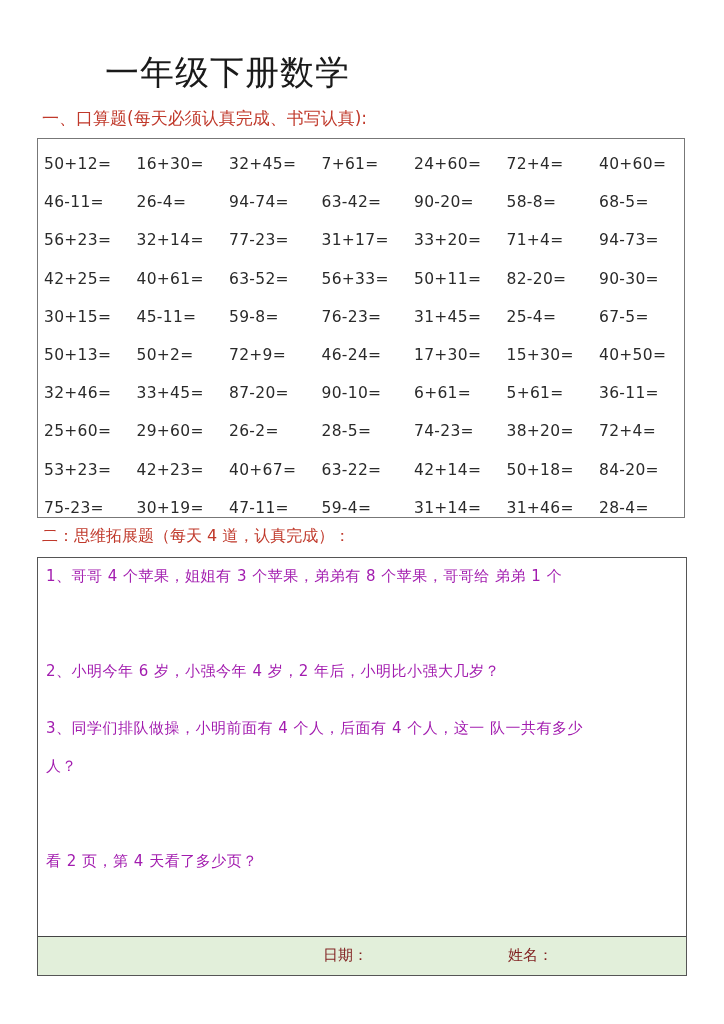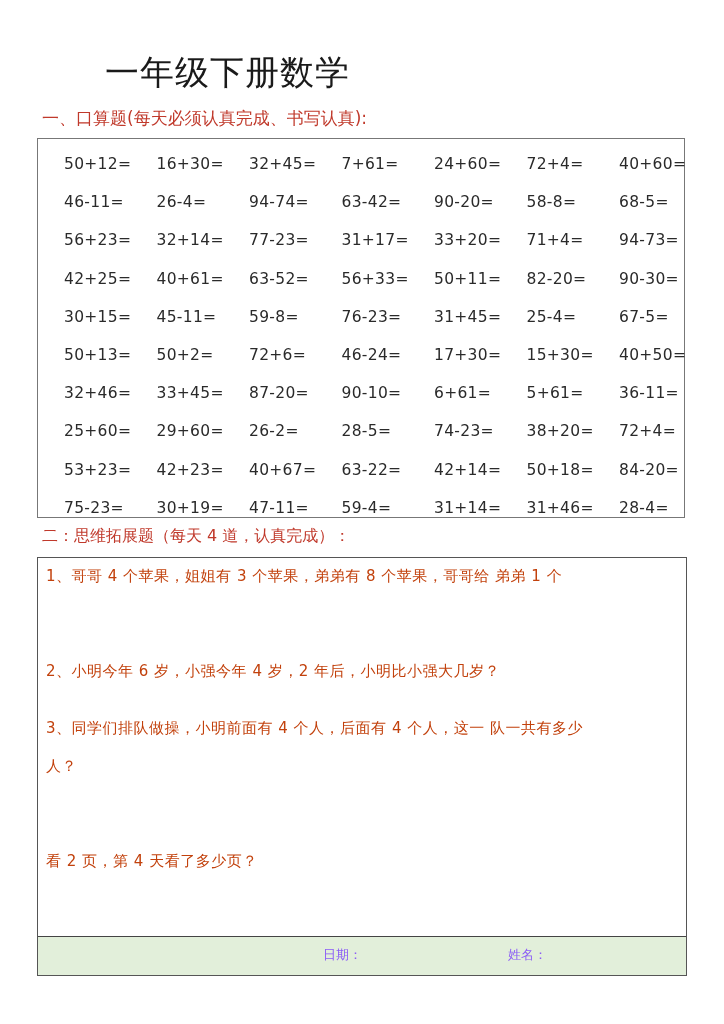--- a/index.html
+++ b/index.html
@@ -18,36 +18,36 @@
     }
     .sec1 { top: 107px; }
     .sec2 { top: 526px; left: 42px; font-size: 16px; }
     .calc-box {
       position: absolute; left: 37px; top: 138px; width: 648px; height: 380px;
       border: 1.5px solid #777; box-sizing: border-box;
     }
     .calc-grid {
       position: absolute; left: 6px; top: 6px; right: 0;
       display: grid; grid-template-columns: repeat(7, 92.5px);
-      grid-auto-rows: 38.2px; align-items: center; margin-left: 20px;
+      grid-auto-rows: 38.2px; align-items: center;
     }
     .calc-cell { font-size: 15.5px; color: #2a2a2a; white-space: nowrap; letter-spacing: 0.3px; }
     .problem-box {
       position: absolute; left: 37px; top: 557px; width: 650px; height: 419px;
       border: 1.5px solid #555; box-sizing: border-box;
     }
     .problem-line {
-      position: absolute; left: 8px; font-size: 15px; color: #c2410c; white-space: nowrap;
+      position: absolute; left: 8px; font-size: 15px; color: #a21caf; white-space: nowrap;
       letter-spacing: 0.5px;
     }
     .footer-band {
       position: absolute; left: 0; right: 0; bottom: 0; height: 38px;
       background: #e2efda; border-top: 1.5px solid #444;
     }
-    .footer-label { position: absolute; top: 9px; font-size: 13px; color: #8b5cf6; white-space: nowrap; }
+    .footer-label { position: absolute; top: 9px; font-size: 15px; color: #7f1d1d; white-space: nowrap; }
     .date-label { left: 285px; }
     .name-label { left: 470px; }
   </style>
 </head>
 <body>
 
 <div class="title">一年级下册数学</div>
 
 <div class="section-heading sec1">一、口算题(每天必须认真完成、书写认真):</div>
 
@@ -83,21 +83,21 @@
       <div class="calc-cell">90-30=</div>
       <div class="calc-cell">30+15=</div>
       <div class="calc-cell">45-11=</div>
       <div class="calc-cell">59-8=</div>
       <div class="calc-cell">76-23=</div>
       <div class="calc-cell">31+45=</div>
       <div class="calc-cell">25-4=</div>
       <div class="calc-cell">67-5=</div>
       <div class="calc-cell">50+13=</div>
       <div class="calc-cell">50+2=</div>
-      <div class="calc-cell">72+6=</div>
+      <div class="calc-cell">72+9=</div>
       <div class="calc-cell">46-24=</div>
       <div class="calc-cell">17+30=</div>
       <div class="calc-cell">15+30=</div>
       <div class="calc-cell">40+50=</div>
       <div class="calc-cell">32+46=</div>
       <div class="calc-cell">33+45=</div>
       <div class="calc-cell">87-20=</div>
       <div class="calc-cell">90-10=</div>
       <div class="calc-cell">6+61=</div>
       <div class="calc-cell">5+61=</div>

